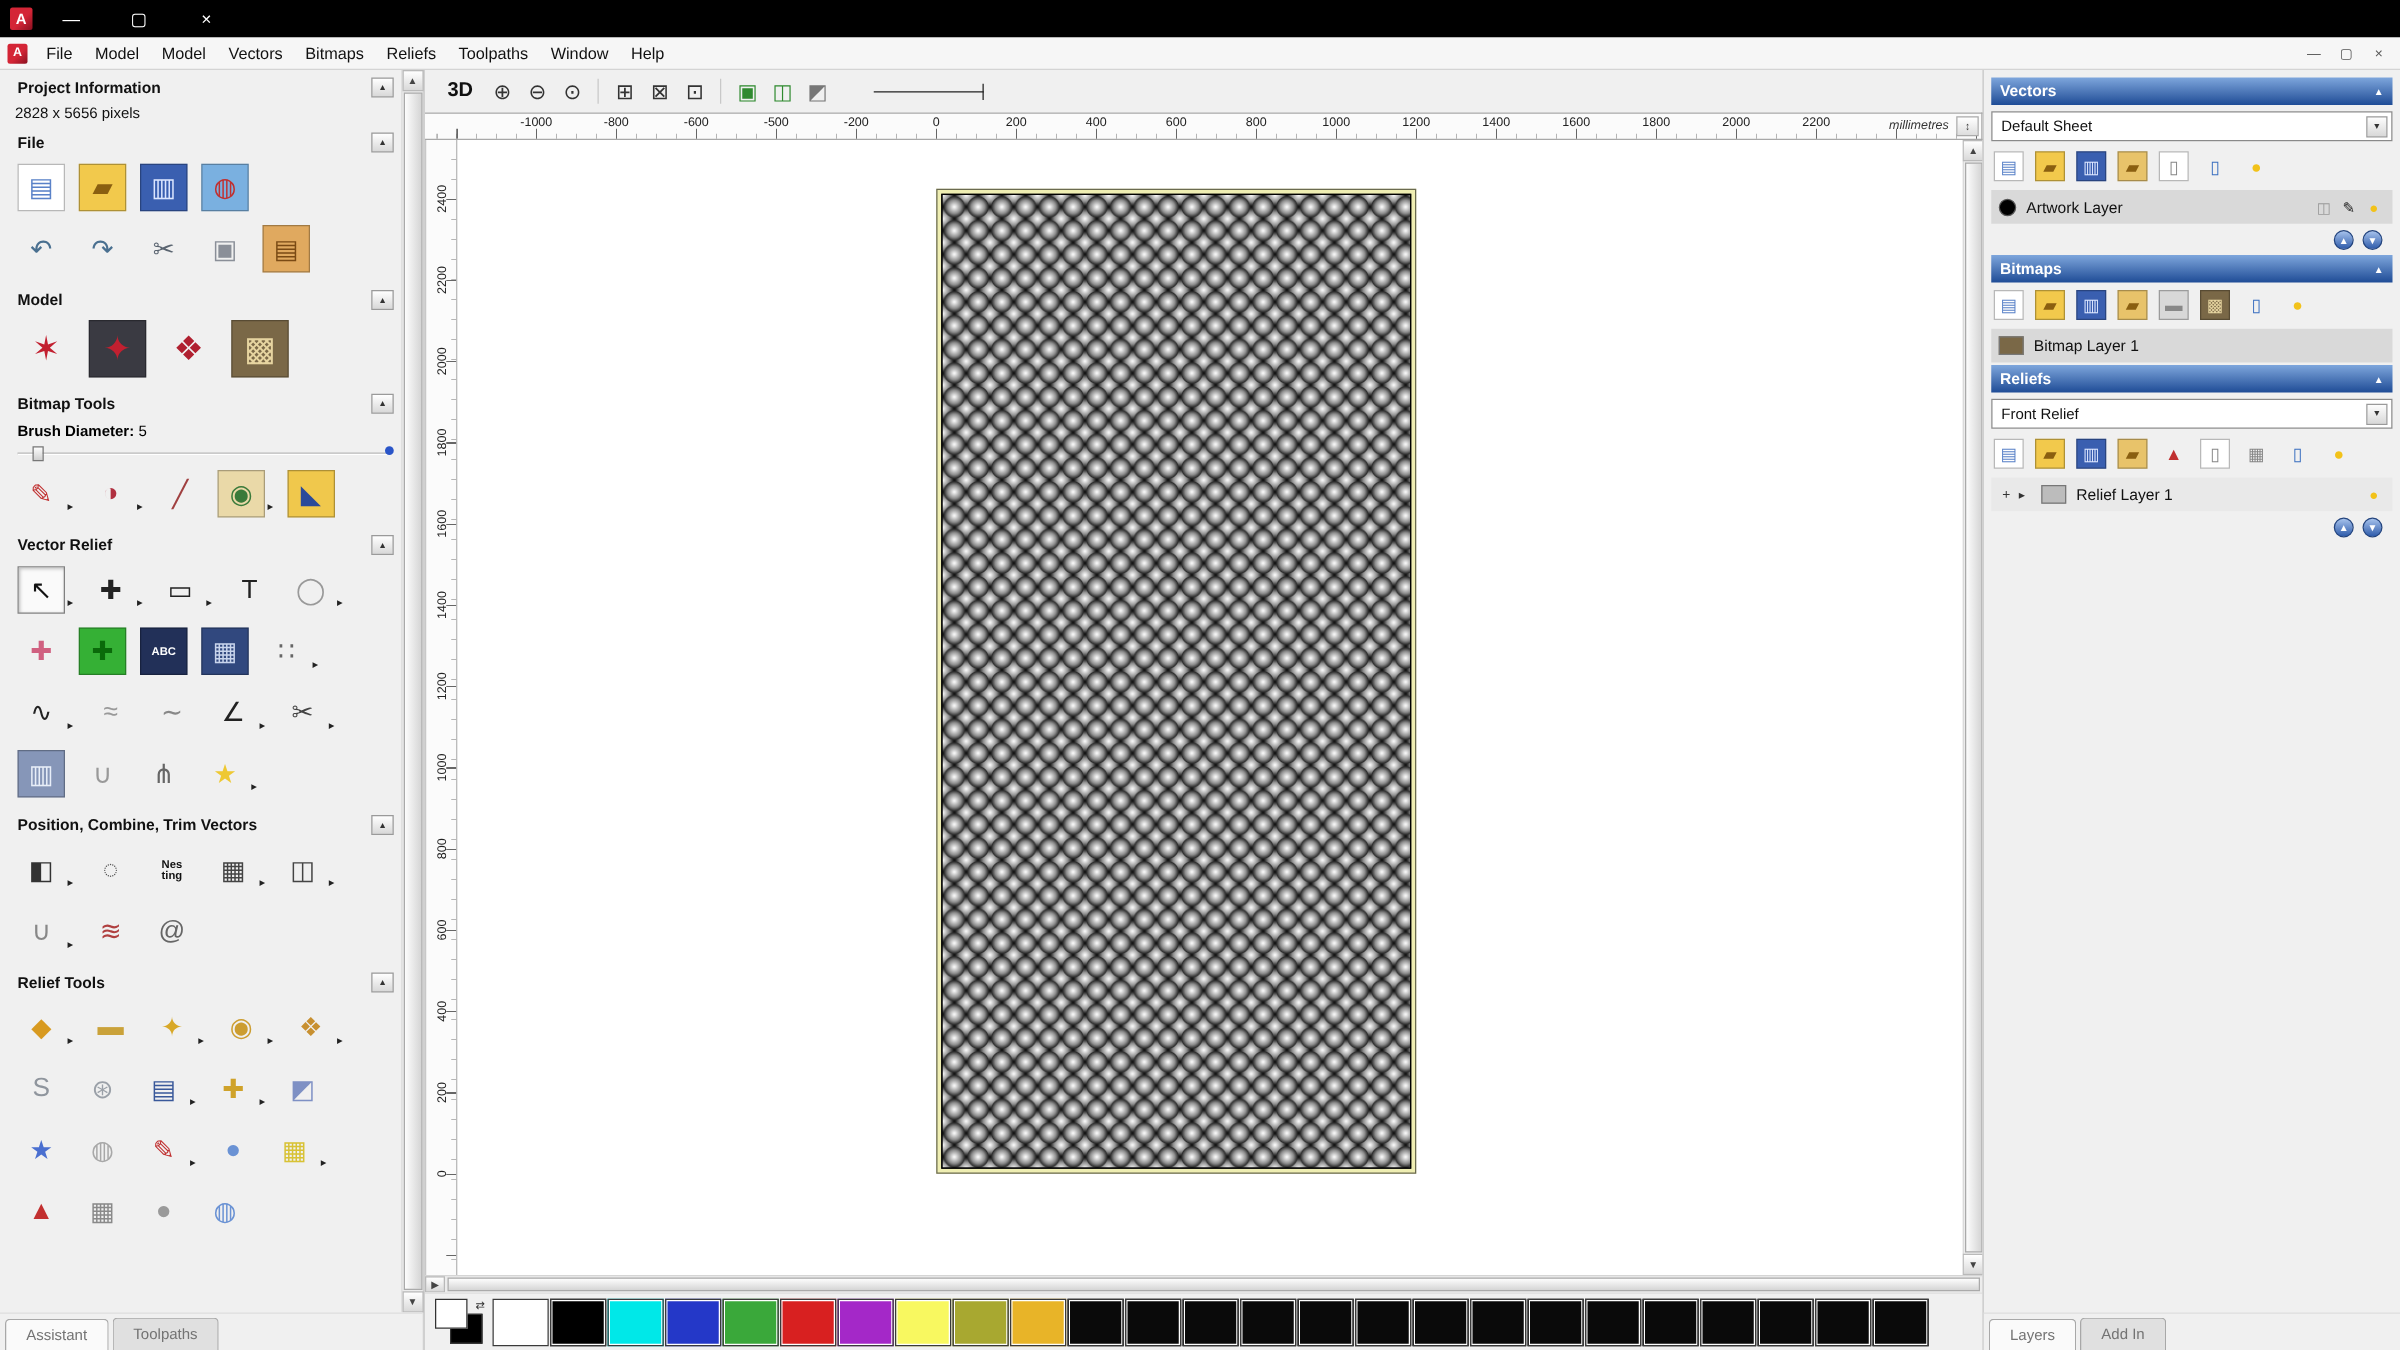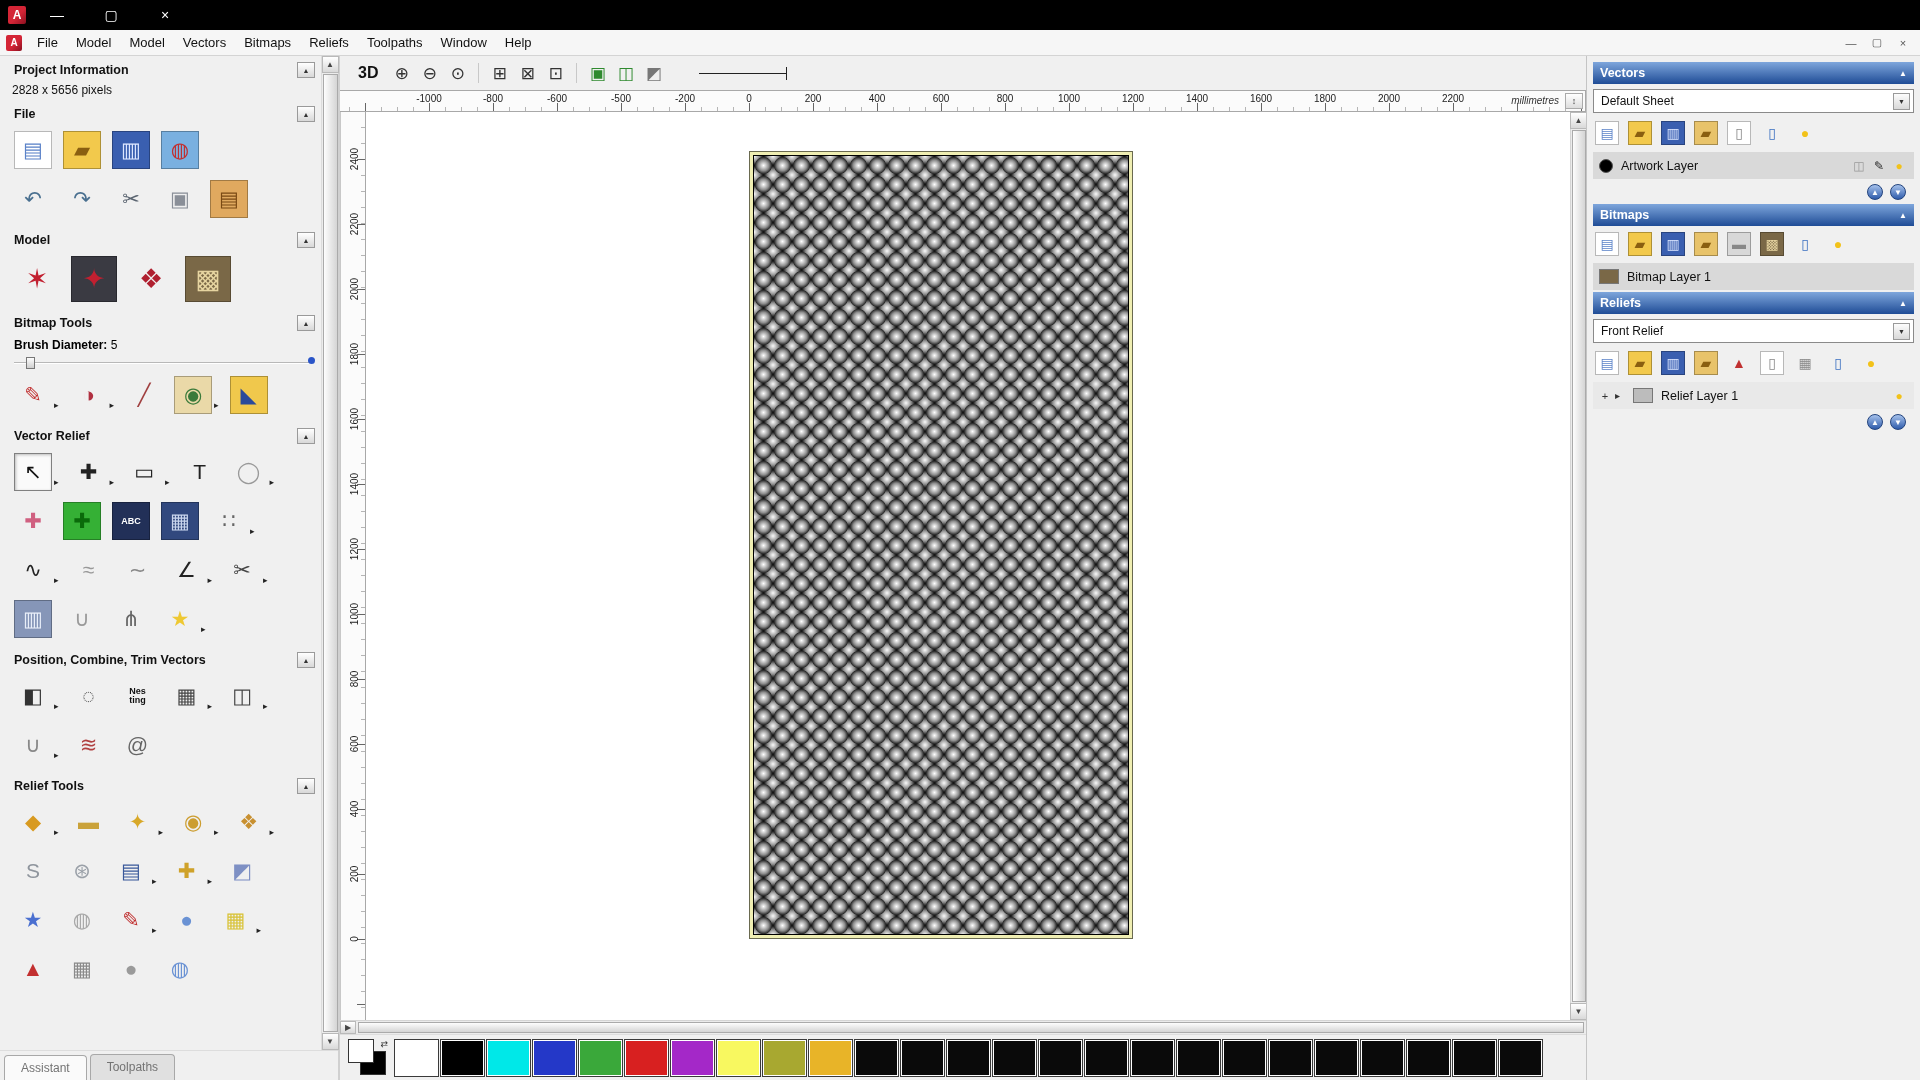--- a/index.html
+++ b/index.html
@@ -750,18 +750,22 @@
             <span class="layer-name">Relief Layer 1</span>
             <div class="layer-mini" style="color:#f2c21a">●</div>
           </div>
           <div class="updown">
             <div class="round-btn">▲</div>
             <div class="round-btn">▼</div>
           </div>
         </div>
 
       </div>
+      <div class="lp-tabs">
+        <div class="tab active">Layers</div>
+        <div class="tab">Add In</div>
+      </div>
     </div>
 
   </div>
 
 
 </div>
 
 </body></html>

